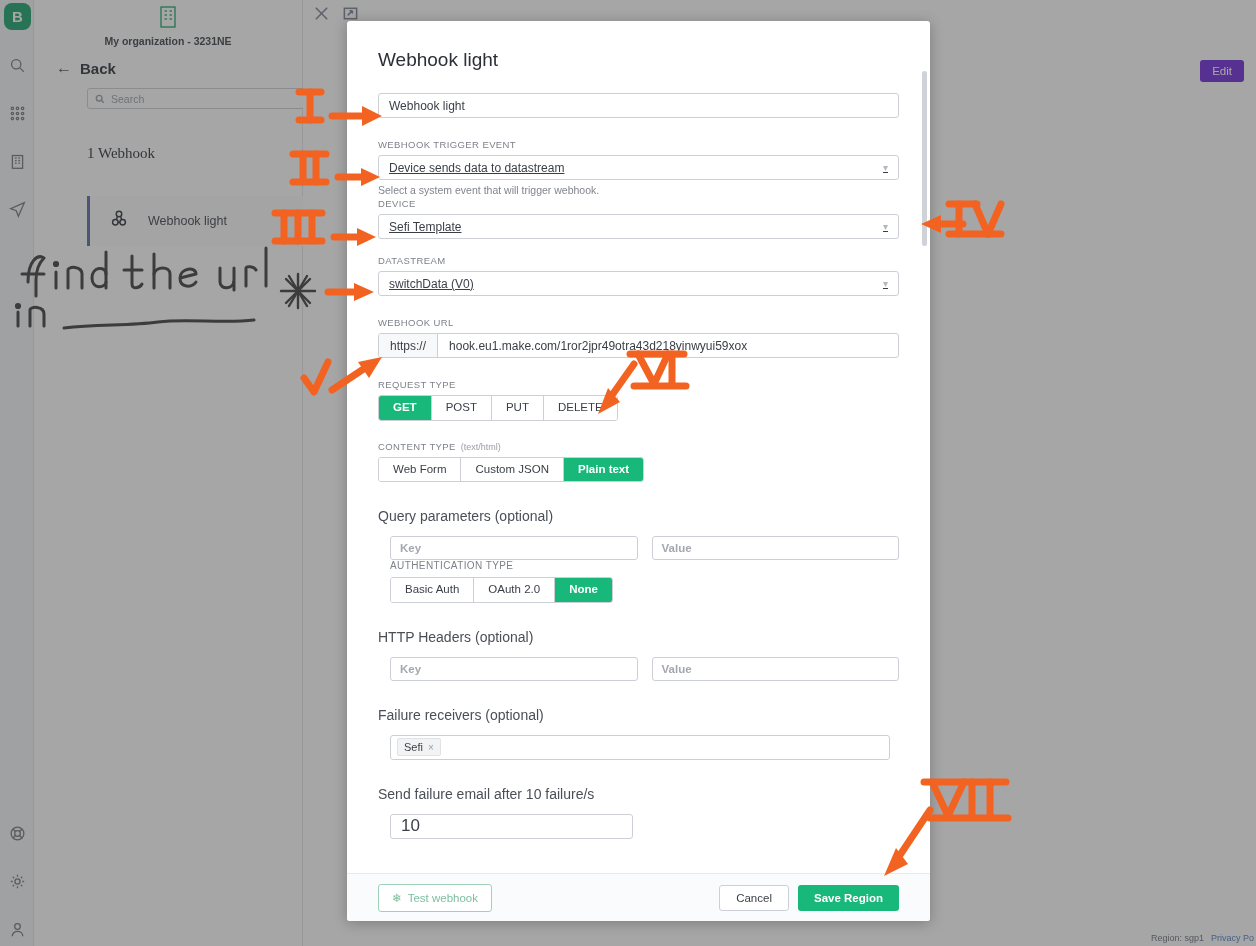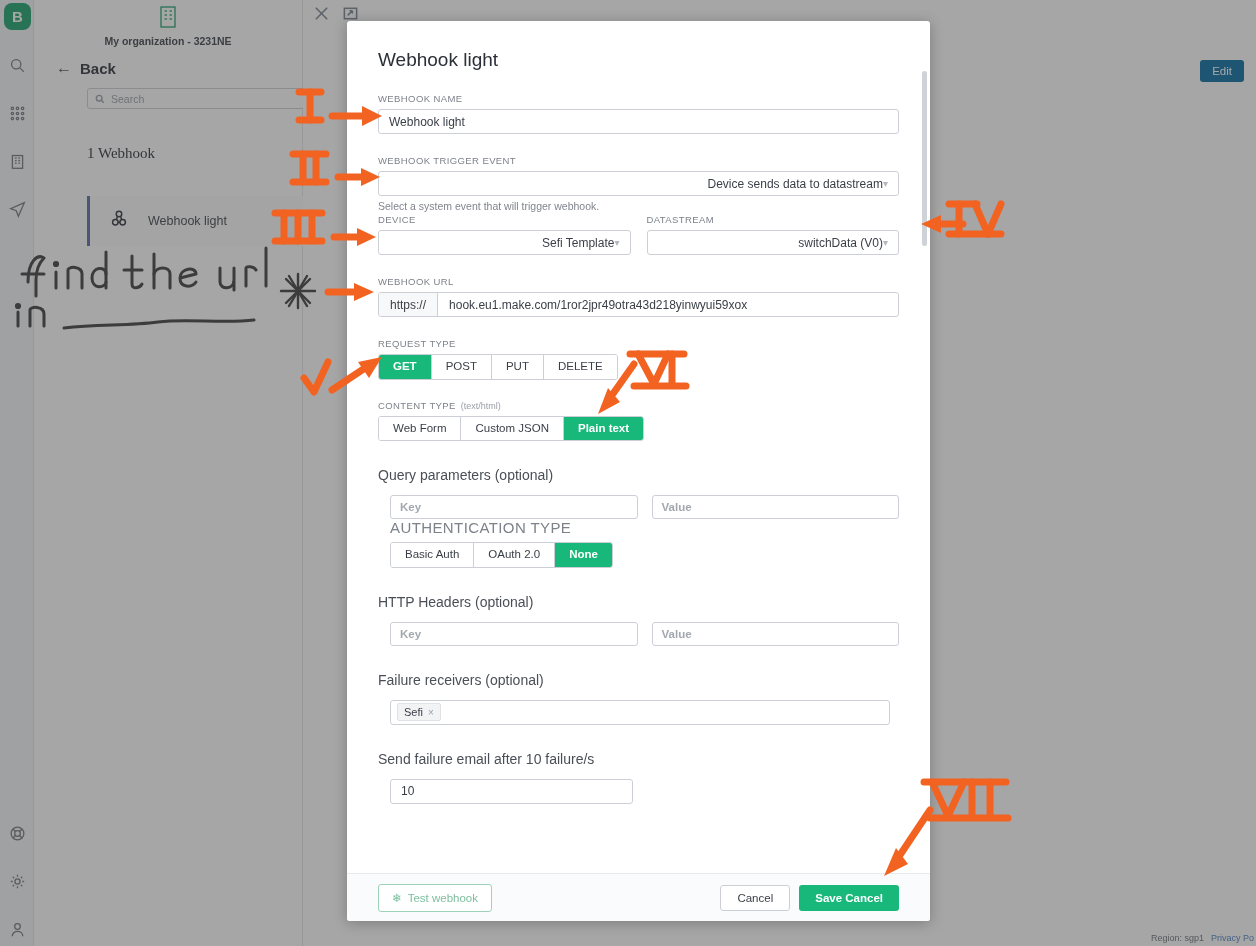--- a/index.html
+++ b/index.html
@@ -62,21 +62,21 @@
     position: absolute; left: 53px; top: 196px; width: 240px; height: 50px;
     background: #fbfbfc; border-left: 3px solid #5569a8;
     display: flex; align-items: center; gap: 18px; padding-left: 18px;
   }
   .wh-item svg { width: 22px; height: 22px; stroke: #2b3038; fill: none; stroke-width: 1.6; }
   .wh-item-label { font-size: 12.5px; color: #3a3f47; }
 
   .content-area { position: absolute; left: 303px; top: 0; right: 0; bottom: 0; background: #ffffff; }
   .edit-btn {
     position: absolute; right: 12px; top: 60px;
-    background: #0369a1; color: #ffffff; font-size: 11.5px;
+    background: #6d28d9; color: #ffffff; font-size: 11.5px;
     padding: 5px 12px; border-radius: 3px; border: none;
   }
   .footer-right {
     position: absolute; right: 2px; bottom: 3px;
     font-size: 9px; color: #6b7078;
     display: flex; gap: 7px; align-items: center;
   }
   .footer-right .privacy { color: #4a7fc1; }
 
   
@@ -113,26 +113,26 @@
   .field-label .ct-hint { text-transform: none; letter-spacing: 0; color: #9aa0a8; margin-left: 5px; font-size: 9px; }
 
   .txt-input {
     width: 100%; height: 25px; border: 1px solid #ccd0d6; border-radius: 3px;
     background: #fff; font-size: 12px; color: #3a3f47;
     padding: 0 10px; display: flex; align-items: center;
   }
   .select-input {
     width: 100%; height: 25px; border: 1px solid #ccd0d6; border-radius: 3px;
     background: #fff; font-size: 12px; color: #3a3f47;
-    padding: 0 10px; display: flex; align-items: center; justify-content: flex-end;
+    padding: 0 10px; display: flex; align-items: center; justify-content: space-between; text-decoration: underline;
   }
   .chev { color: #b3b8bf; font-size: 10px; }
   .hint-text { font-size: 10.5px; color: #80858d; margin-top: 4px; }
 
-  .row2 { display: flex; gap: 16px; margin-top: 6px; }
+  .row2 { display: flex; gap: 16px; margin-top: 6px; flex-direction: column; }
   .row2 > div { flex: 1; min-width: 0; }
 
   .url-wrap { display: flex; width: 100%; height: 25px; border: 1px solid #ccd0d6; border-radius: 3px; overflow: hidden; }
   .url-prefix {
     background: #f7f8f9; border-right: 1px solid #ccd0d6;
     font-size: 12px; color: #3a3f47; padding: 0 11px;
     display: flex; align-items: center;
   }
   .url-value { flex: 1; font-size: 12px; color: #3a3f47; padding: 0 11px; display: flex; align-items: center; }
 
@@ -146,39 +146,39 @@
 
   .section-title { font-size: 14px; color: #4a4f57; margin: 26px 0 12px 0; }
   .kv-row { display: flex; gap: 14px; padding-left: 12px; }
   .kv-row > div { flex: 1; font-weight: bold; }
   .kv-input {
     width: 100%; height: 24px; border: 1px solid #ccd0d6; border-radius: 3px;
     font-size: 11.5px; color: #a3a8b0; padding: 0 9px;
     display: flex; align-items: center; background: #fff;
   }
 
-  .sub-label { font-size: 15px; color: #7d828a; letter-spacing: 0.4px; margin: 0 0 6px 12px; }
+  .sub-label { font-size: 10px; color: #7d828a; letter-spacing: 0.4px; margin: 0 0 6px 12px; }
   .auth-group { margin-left: 12px; }
 
   .tagbox {
     margin-left: 12px; width: 500px; height: 25px;
     border: 1px solid #ccd0d6; border-radius: 3px; background: #fff;
     display: flex; align-items: center; padding: 0 6px;
   }
   .tag {
     background: #f2f3f5; border: 1px solid #dfe2e6; border-radius: 2px;
     font-size: 11px; color: #3a3f47; padding: 2px 6px;
     display: flex; align-items: center; gap: 5px;
   }
   .tag .x { color: #9aa0a8; font-size: 10px; }
 
   .num-input {
     margin-left: 12px; width: 243px; height: 25px;
     border: 1px solid #ccd0d6; border-radius: 3px; background: #fff;
-    font-size: 12px; color: #3a3f47; padding: 0 10px;
+    font-size: 17px; color: #3a3f47; padding: 0 10px;
     display: flex; align-items: center;
   }
 
   .dlg-footer {
     position: absolute; left: 0; right: 0; bottom: 0; height: 48px;
     background: #fafbfc; border-top: 1px solid #e8eaed;
     display: flex; align-items: center; padding: 0 31px;
   }
   .btn-test {
     border: 1px solid #9ed3b9; background: #ffffff; color: #7dbf9f;
@@ -350,21 +350,20 @@
     </span>
   </div>
 
   <div class="dialog">
     <div class="dlg-scrollbar"></div>
 
     <div class="dlg-scrollarea">
       <div class="dlg-title">Webhook light</div>
 
       
-      <div class="field-label">WEBHOOK NAME</div>
       <div class="txt-input">Webhook light</div>
 
       
       <div class="field-label" style="margin-top:21px">WEBHOOK TRIGGER EVENT</div>
       <div class="select-input">
         <span>Device sends data to datastream</span>
         <span class="chev">▾</span>
       </div>
       <div class="hint-text">Select a system event that will trigger webhook.</div>
 
@@ -458,21 +457,21 @@
       <div class="num-input">10</div>
     </div>
 
     <div class="dlg-footer">
       <button class="btn-test">
         <span>❄</span>
         <span>Test webhook</span>
       </button>
       <div class="footer-right-btns">
         <button class="btn-cancel">Cancel</button>
-        <button class="btn-save">Save Cancel</button>
+        <button class="btn-save">Save Region</button>
       </div>
     </div>
   </div>
 
   <div class="anno" style="left:294px; top:86px;">
     <svg width="90" height="44" viewBox="0 0 90 44">
       <g stroke="#f26322" stroke-width="7" stroke-linecap="round" fill="none">
         <line x1="5" y1="6" x2="27" y2="6"></line>
           <line x1="16" y1="6" x2="16" y2="34"></line>
           <line x1="5" y1="34" x2="27" y2="34"></line>

